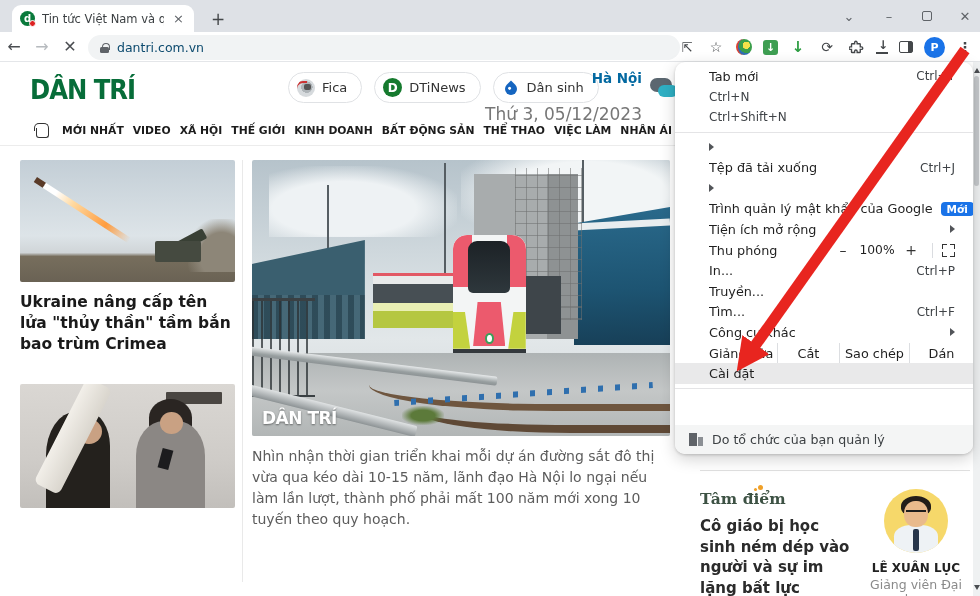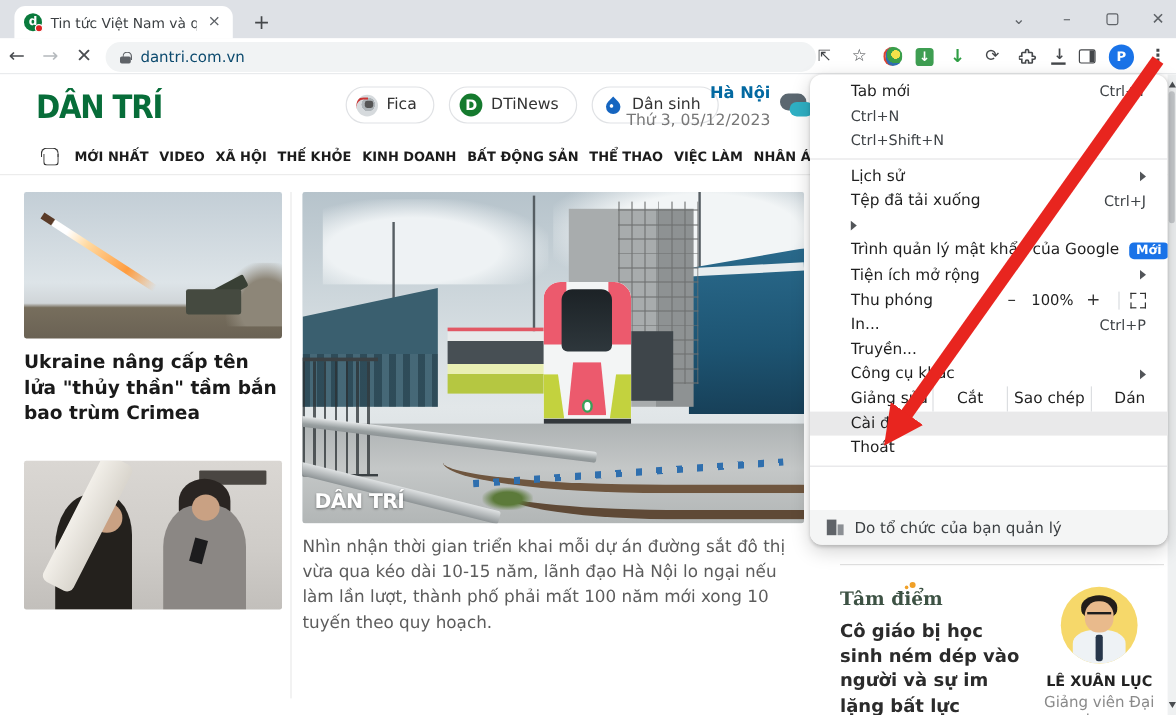--- a/index.html
+++ b/index.html
@@ -64,21 +64,21 @@
   .ic-fica::before{content:""; position:absolute; left:-2px; top:2px; width:10px; height:16px;
              border:2.5px solid #c33; border-right:none; border-radius:8px 0 0 8px;}
   .ic-fica::after{content:""; position:absolute; left:7px; top:5px; width:7px; height:6px; background:#555; border-radius:2px;}
   .ic-dti { width:19px; height:19px; border-radius:50%; background:#157a2e; color:#fff; font-weight:bold;
             font-size:12px; display:flex; align-items:center; justify-content:center; }
   .ic-drop { width:12px; height:12px; background:#1565c0; border-radius:0 50% 50% 50%;
              transform:rotate(45deg); position:relative; margin:2px 3px 0 3px;}
   .ic-drop::after{content:""; position:absolute; left:3px; top:5px; width:3px; height:3px; background:#fff; border-radius:50%;}
   .weather { position:absolute; right:338px; top:8px; text-align:right; }
   .weather .loc { font-size:13.5px; font-weight:bold; color:#0369a1; }
-  .weather .date { font-size:13px; color:#777; margin-top:7px; }
+  .weather .date { font-size:17px; color:#777; margin-top:18px; }
   .cloud { position:absolute; left:648px; top:14px; width:34px; height:26px; }
   .cloud::before{content:""; position:absolute; left:2px; top:2px; width:22px; height:14px; background:#5b6770;
                  border-radius:10px;}
   .cloud::after{content:""; position:absolute; left:10px; top:9px; width:20px; height:12px; background:#2fb0c4;
                 border-radius:9px;}
 
   .mainnav { position:absolute; left:0; top:54px; width:980px; height:30px; display:flex; align-items:center;
              border-bottom:1px solid #ececec; padding-left:34px; gap:9px; }
   .home-ic { width:17px; height:15px; position:relative; margin-right:2px; }
   .home-ic::before{content:""; position:absolute; left:2px; top:5px; width:11px; height:9px;
@@ -314,21 +314,21 @@
     <div class="date">Thứ 3, 05/12/2023</div>
   </div>
   <div class="cloud"></div>
 
   <div class="mainnav">
     <span class="home-ic"></span>
 
   <span class="nav-item">MỚI NHẤT</span>
       <span class="nav-item">VIDEO</span>
       <span class="nav-item">XÃ HỘI</span>
-      <span class="nav-item">THẾ KHỎE</span>
+      <span class="nav-item">THẾ GIỚI</span>
       <span class="nav-item">KINH DOANH</span>
       <span class="nav-item">BẤT ĐỘNG SẢN</span>
       <span class="nav-item">THỂ THAO</span>
       <span class="nav-item">VIỆC LÀM</span>
       <span class="nav-item">NHÂN ÁI</span>
       <span class="nav-item">SỨC KHỎE</span>
       <span class="nav-item">VĂN HÓA</span>
       <span class="nav-item">GIẢI TRÍ</span>
       <span class="nav-item">XE</span>
     </div>
@@ -421,21 +421,20 @@
       <span class="m-short">Ctrl+T</span>
     </div>
     <div class="m-row">
       <span class="m-short">Ctrl+N</span>
     </div>
     <div class="m-row">
       <span class="m-short">Ctrl+Shift+N</span>
     </div>
     <div class="m-sep"></div>
     <div class="m-row">
-      <span class="m-label">Lịch sử</span>
       <span class="m-sub"></span>
     </div>
     <div class="m-row">
       <span class="m-label">Tệp đã tải xuống</span>
       <span class="m-short">Ctrl+J</span>
     </div>
     <div class="m-row">
       <span class="m-sub"></span>
     </div>
     <div class="m-row">
@@ -463,34 +462,35 @@
       </div>
     </div>
     <div class="m-row">
       <span class="m-label">In...</span>
       <span class="m-short">Ctrl+P</span>
     </div>
     <div class="m-row">
       <span class="m-label">Truyền...</span>
     </div>
     <div class="m-row">
+      <span class="m-label">Tìm...</span>
+      <span class="m-short">Ctrl+F</span>
+    </div>
+    <div class="m-row">
       <span class="m-label">Công cụ khác</span>
       <span class="m-sub"></span>
     </div>
     <div class="m-row edit-row">
       <span class="m-label">Giảng sửa</span>
       <span class="edit-cell ec-cut">Cắt</span>
       <span class="edit-cell ec-copy">Sao chép</span>
       <span class="edit-cell ec-paste">Dán</span>
     </div>
     <div class="m-row hl">
       <span class="m-label">Cài đặt</span>
-    </div>
-    <div class="m-row">
-      <span class="m-label">Thoát</span>
     </div>
     <div class="m-sep"></div>
     <div class="m-footer">
       <span class="bld-ic"></span>
       <span>Do tổ chức của bạn quản lý</span>
     </div>
   </div>
 
 <div class="scrollbar">
   <div class="sb-up"></div>

